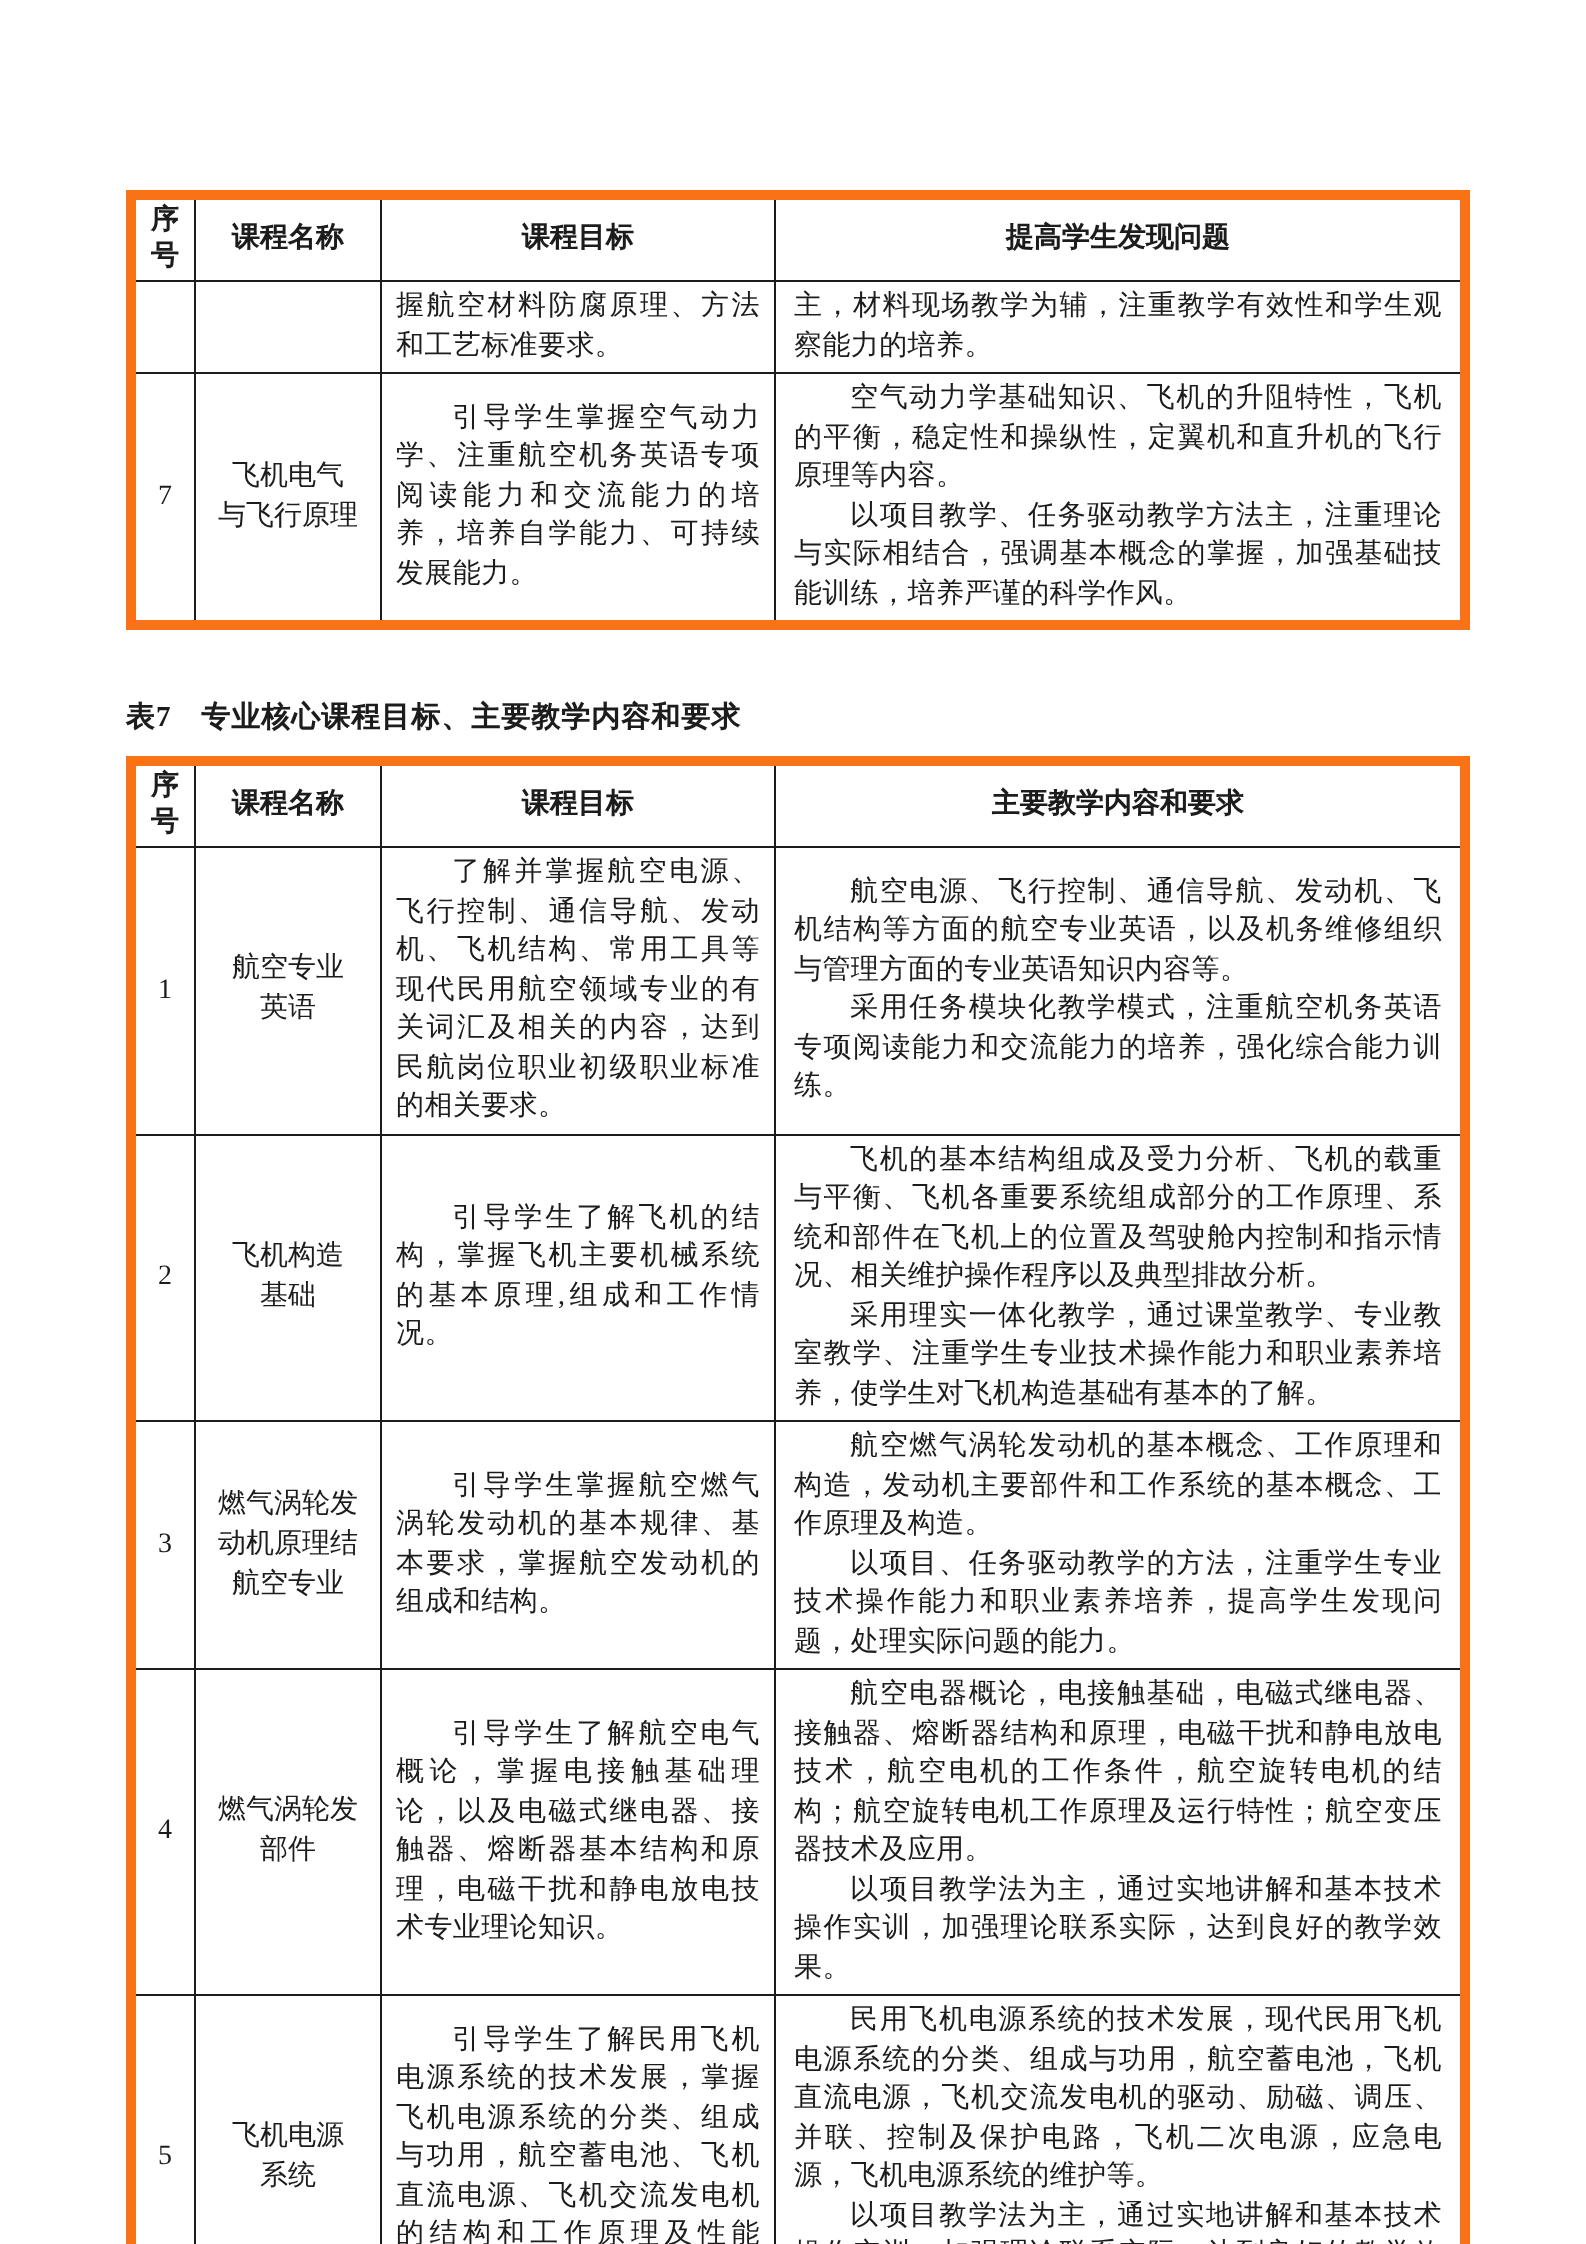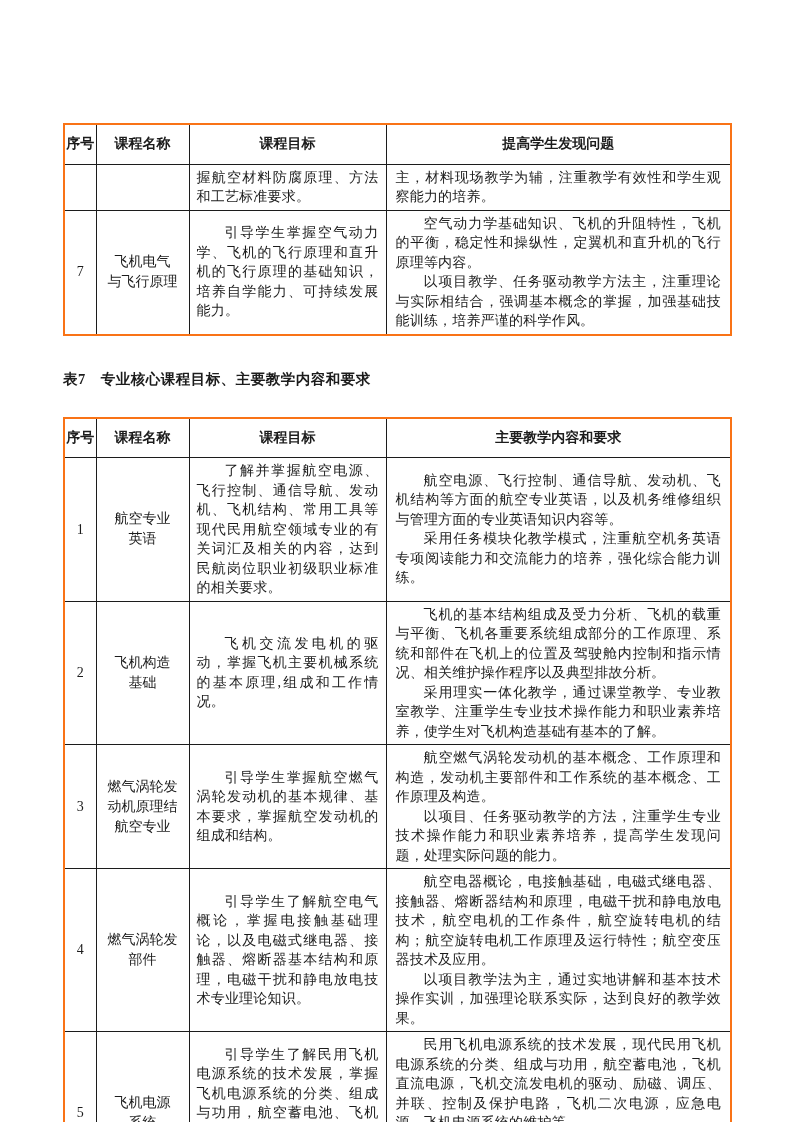--- a/index.html
+++ b/index.html
@@ -1,21 +1,21 @@
 <!DOCTYPE html>
 <html><head>
 <meta charset="utf-8">
 <style>
   html,body { margin:0; padding:0; background:#e9e9e9; }
   .page {
     position:relative; width:793px; height:1122px; margin:0 auto;
     background:#ffffff; box-sizing:border-box; padding:95px 63px 0 63px;
     font-family:"Liberation Serif","DejaVu Serif",serif; color:#1c1c1c;
   }
-  table { border-collapse:collapse; table-layout:fixed; width:667px; border:2px solid #f97316;margin-top:28px; }
+  table { border-collapse:collapse; table-layout:fixed; width:667px; border:5px solid #f97316; }
   td,th { border:1px solid #1c1c1c; overflow:hidden; }
   th {
     font-weight:bold; font-size:14px; text-align:center; vertical-align:middle;
     padding:2px 1px; line-height:18px; word-break:break-all;
   }
   td { vertical-align:middle; font-size:14px; line-height:19.5px; }
   td.num  { text-align:center; padding:0; }
   td.name { text-align:center; padding:2px 4px; }
   td.goal { padding:3px 7px;font-family:Liberation Serif, serif; }
   td.content { padding:3px 9px; }
@@ -55,21 +55,21 @@
         <p class="para">主，材料现场教学为辅，注重教学有效性和学生观察能力的培养。</p>
       </td>
     </tr>
     <tr class="h112">
       <td class="num">7</td>
       <td class="name">
         <div class="nameline">飞机电气</div>
         <div class="nameline">与飞行原理</div>
       </td>
       <td class="goal">
-        <p class="para indent">引导学生掌握空气动力学、飞机的飞行原理和直升机的飞行原理的基础知识，培养自学能力、可持续发展能力。</p>
+        <p class="para indent">引导学生掌握空气动力学、注重航空机务英语专项阅读能力和交流能力的培养，培养自学能力、可持续发展能力。</p>
       </td>
       <td class="content">
         <p class="para indent">空气动力学基础知识、飞机的升阻特性，飞机的平衡，稳定性和操纵性，定翼机和直升机的飞行原理等内容。</p>
         <p class="para indent">以项目教学、任务驱动教学方法主，注重理论与实际相结合，强调基本概念的掌握，加强基础技能训练，培养严谨的科学作风。</p>
       </td>
     </tr>
   </tbody>
     </table>
 
   <div class="tbl-title">表7　专业核心课程目标、主要教学内容和要求</div>
@@ -106,21 +106,21 @@
     </tr>
 
     <tr class="h142">
       <td class="num">2</td>
       <td class="name">
         <div class="nameline">飞机构造</div>
         <div class="nameline">基础</div>
         <div class="nameline"></div>
       </td>
       <td class="goal">
-        <p class="para indent">飞机交流发电机的驱动，掌握飞机主要机械系统的基本原理,组成和工作情况。</p>
+        <p class="para indent">引导学生了解飞机的结构，掌握飞机主要机械系统的基本原理,组成和工作情况。</p>
       </td>
       <td class="content">
         <p class="para indent">飞机的基本结构组成及受力分析、飞机的载重与平衡、飞机各重要系统组成部分的工作原理、系统和部件在飞机上的位置及驾驶舱内控制和指示情况、相关维护操作程序以及典型排故分析。</p>
         <p class="para indent">采用理实一体化教学，通过课堂教学、专业教室教学、注重学生专业技术操作能力和职业素养培养，使学生对飞机构造基础有基本的了解。</p>
       </td>
     </tr>
 
     <tr class="h121">
       <td class="num">3</td>
       <td class="name">

